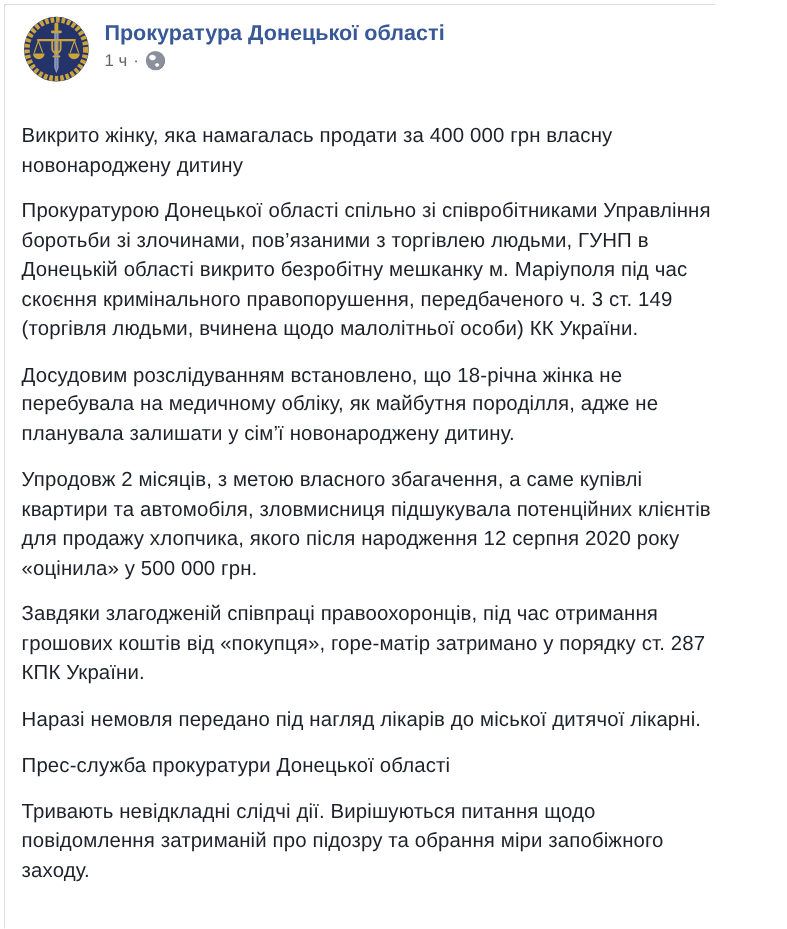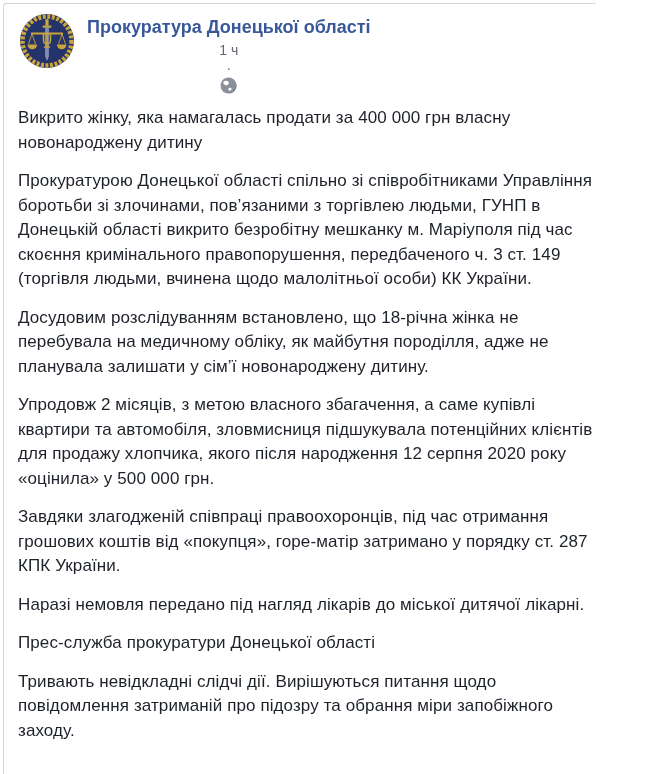--- a/index.html
+++ b/index.html
@@ -55,25 +55,24 @@
     font-size: 18px;
     font-weight: bold;
     color: #385898;
     text-decoration: none;
     line-height: 22px;
     cursor: pointer;
   }
   .meta {
     margin-top: 3px;
     display: flex;
-    align-items: center;
+    align-items: flex-end;
     font-size: 14px;
     color: #616770;
     line-height: 18px;
-    flex-direction: column;
   }
   .meta .timestamp { cursor: pointer; }
   .meta .sep {
     margin: 0 5px;
     color: #616770;
   }
   .globe { display: inline-flex; align-items: center; }
   .more-btn {
     position: absolute;
     top: 20px;
@@ -86,20 +85,21 @@
   }
   .more-btn .d {
     width: 6px;
     height: 6px;
     border-radius: 50%;
     background: #5b626e;
   }
   
   .post-body {
     padding: 6px 16px 10px 14px;
+    margin-top: 20px;
   }
   .post-paragraph {
     margin: 0 0 14px 0;
     max-width: 582px;
     font-size: 17px;
     line-height: 24.5px;
     color: #1d2129;
     letter-spacing: 0.1px;
   }
   .post-paragraph:last-child { margin-bottom: 0; }

